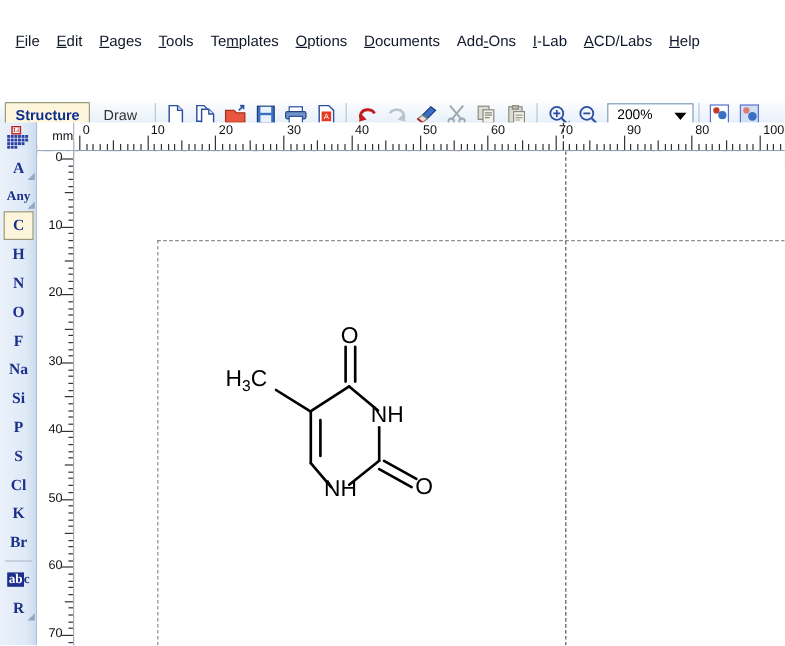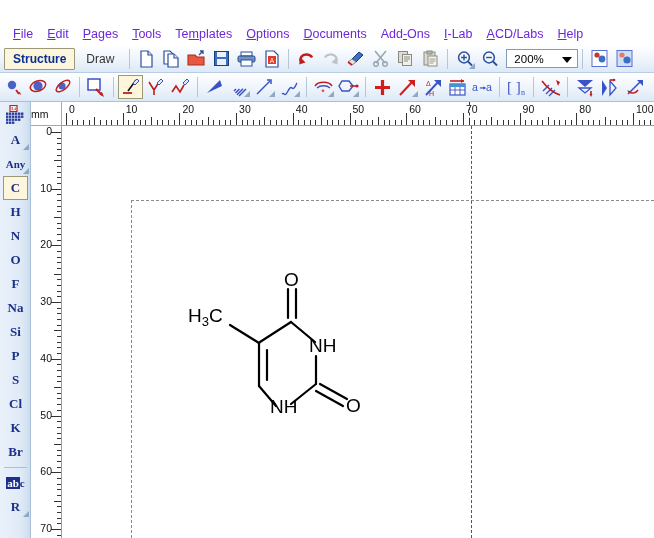--- a/index.html
+++ b/index.html
@@ -45,31 +45,31 @@
     white-space: nowrap;
   }
 
   
   .menubar {
     position: absolute; left: 0; top: 23px; width: 654px; height: 22px;
     background: #ffffff;
     display: flex; align-items: center; padding-left: 6px;
   }
   .menu-item {
-    font-size: 12.5px; color: #6d28d9; padding: 2px 7px; cursor: default;
+    font-size: 12.5px; color: #0f172a; padding: 2px 7px; cursor: default;
     white-space: nowrap;
   }
   .menu-item u { text-decoration: underline; }
 
   
   .toolrow {
     position: absolute; left: 0; width: 654px;
     background: linear-gradient(to bottom,#ffffff 0%, #eef4fb 55%, #dce9f7 100%);
     border-bottom: 1px solid #b9cde2;
-    display: flex; align-items: center;
+    display: flex; align-items: center; margin-top: 37px;
   }
   .toolrow1 { top: 45px; height: 28px; }
   .toolrow2 { top: 73px; height: 29px; border-bottom: 1px solid #a9c0d8; }
 
   .tabbtn {
     font-size: 12px; font-weight: bold; color: #0b2f8f;
     background: #fdf6dd; border: 1px solid #9a9a7a;
     padding: 3px 8px; margin-left: 4px; margin-right: 2px;
     border-radius: 1px;
   }
@@ -125,21 +125,21 @@
   .pal-abc {
     font-size: 11px; font-weight: bold; font-family: "Liberation Serif", serif;
   }
   .pal-abc b { background:#1c2f8a; color:#fff; padding: 0 1px; }
   .pal-abc i { color:#1c2f8a; font-style: normal; }
 
   
   .corner-box {
     position: absolute; left: 31px; top: 102px; width: 31px; height: 24px;
     background: #fff; border-right: 1px solid #9aabbd; border-bottom: 1px solid #9aabbd;
-    display: flex; align-items: center; justify-content: flex-start;
+    display: flex; align-items: center; justify-content: flex-end;
     font-size: 10.5px; color: #111;
   }
   .hruler {
     position: absolute; left: 62px; top: 102px; width: 592px; height: 24px;
     background: #ffffff; border-bottom: 1px solid #8e9fb1; overflow: hidden;
   }
   .vruler {
     position: absolute; left: 31px; top: 126px; width: 31px; height: 412px;
     background: #ffffff; border-right: 1px solid #8e9fb1; overflow: hidden;
   }

